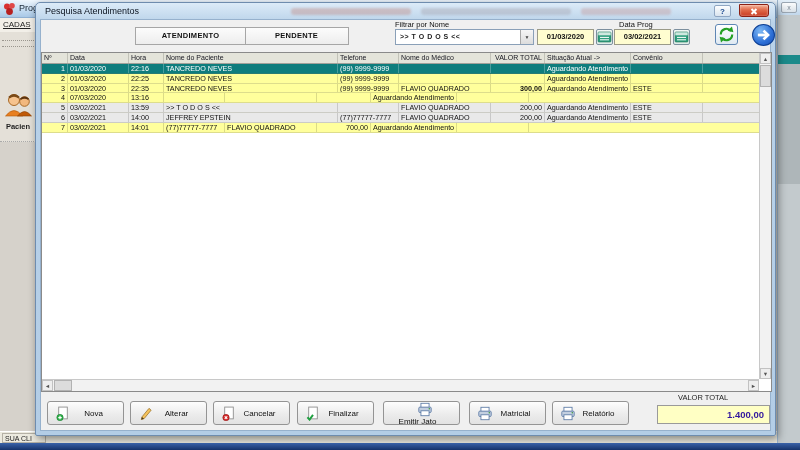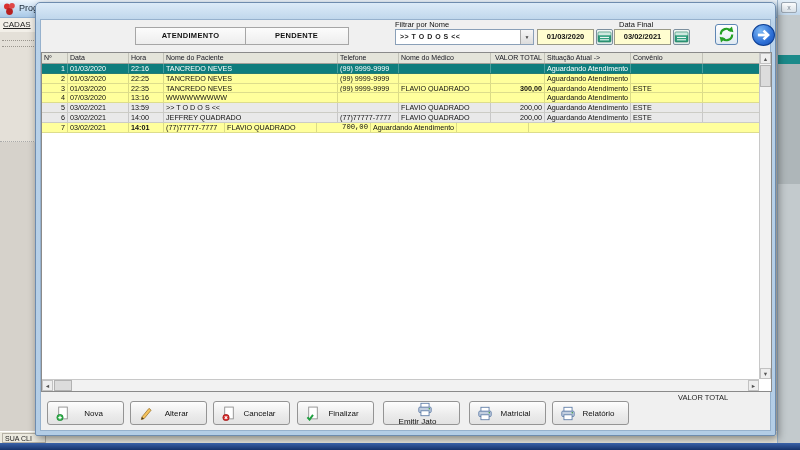--- a/index.html
+++ b/index.html
@@ -128,32 +128,54 @@
         <circle cx="9" cy="3.8" r="2.8" fill="#e04848"></circle>
       <circle cx="6.5" cy="9.5" r="3.4" fill="#b82020"></circle>
     </svg>
     <span class="bg-title-text">Prog</span>
   </div>
   <div class="bg-menubar"></div>
   <span class="bg-menu-item">CADAS</span>
   <div class="bg-toolbar"></div>
   <div class="bg-tool-sep"></div>
   <div class="bg-tool-sep2"></div>
+  <div class="tool-btn">
+    <svg class="ppl" width="30" height="32" viewBox="0 0 30 32">
+      <circle cx="11" cy="10" r="5.5" fill="#f6c38e" stroke="#a86a28"></circle>
+      <path d="M5.5 6.5 q5.5 -5 11 0 l-1 2 q-4.5 -3.5 -9 0 z" fill="#7a4a18"></path>
+      <path d="M2.5 26 q8.5 -11 17 0 z" fill="#e87f20" stroke="#b05808" stroke-width=".6"></path>
+      <circle cx="21.5" cy="11.5" r="4.8" fill="#f2b87e" stroke="#a86a28"></circle>
+      <path d="M17 8.5 q4.5 -4 9 0 l-.8 1.6 q-3.7 -2.8 -7.4 0 z" fill="#5c3410"></path>
+      <path d="M14.5 26 q7 -9 14 0 z" fill="#c05a08" stroke="#8c4004" stroke-width=".6"></path>
+    </svg>
+    <span class="tool-label">Pacien</span>
+  </div>
   <div class="bg-statusbar">
     <span class="status-cell">SUA CLI</span>
   </div>
 
   <div class="right-window">
     <div class="rw-titlebar"></div>
     <div class="rw-close">x</div>
     <div class="rw-teal"></div>
     <div class="rw-mid"></div>
   </div>
 
   <div class="dialog">
+    <div class="dlg-titlebar">
+      <span class="dlg-title">Pesquisa Atendimentos</span>
+      <div class="ghost g1"></div>
+      <div class="ghost g2"></div>
+      <div class="ghost g3"></div>
+      <div class="dlg-help">?</div>
+      <div class="dlg-close">
+        <div class="xbar x1"></div>
+        <div class="xbar x2"></div>
+      </div>
+    </div>
 
     <div class="dlg-client">
 
       <div class="tabseg tab-pendente">PENDENTE</div>
       <div class="tabseg tab-atendimento">ATENDIMENTO</div>
 
       <span class="fld-label" style="left:354px;top:0px;">Filtrar por Nome</span>
       <div class="combo">
         <span class="combo-text">&gt;&gt; T O D O S &lt;&lt;</span>
         <span class="combo-arrow">▼</span>
@@ -162,21 +184,21 @@
       <span class="fld-label" style="left:499px;top:16px;">Data Inicial</span>
       <div class="datefield df-start">01/03/2020</div>
       <div class="calbtn cal-start">
         <svg width="15" height="14" viewBox="0 0 15 14">
             <rect x="1" y="2" width="13" height="10" rx="1" fill="#2f9e7e" stroke="#1d6e56" stroke-width=".6"></rect>
             <rect x="1.3" y="2.3" width="12.4" height="3" fill="#cfe8df"></rect>
             <path d="M3 7.4h9M3 9.8h9" stroke="#fff" stroke-width="1"></path>
           </svg>
       </div>
 
-      <span class="fld-label" style="left:578px;top:0px;">Data Final</span>
+      <span class="fld-label" style="left:578px;top:0px;">Data Prog</span>
       <div class="datefield df-end">03/02/2021</div>
       <div class="calbtn cal-end">
         <svg width="15" height="14" viewBox="0 0 15 14">
             <rect x="1" y="2" width="13" height="10" rx="1" fill="#2f9e7e" stroke="#1d6e56" stroke-width=".6"></rect>
             <rect x="1.3" y="2.3" width="12.4" height="3" fill="#cfe8df"></rect>
             <path d="M3 7.4h9M3 9.8h9" stroke="#fff" stroke-width="1"></path>
           </svg>
       </div>
 
       <div class="roundbtn btn-refresh">
@@ -241,21 +263,20 @@
               <span class="gcell" style="width: 92px;">FLAVIO QUADRADO</span>
               <span class="gcell r" style="width: 54px; font-weight: bold;">300,00</span>
               <span class="gcell" style="width: 86px;">Aguardando Atendimento</span>
               <span class="gcell" style="width: 72px;">ESTE</span>
               <span class="gcell gfill"></span>
             </div>
             <div class="grow t-yellow">
               <span class="gcell r" style="width: 26px;">4</span>
               <span class="gcell" style="width: 61px;">07/03/2020</span>
               <span class="gcell" style="width: 35px;">13:16</span>
-              <span class="gcell" style="width: 174px;">WWWWWWWWW</span>
               <span class="gcell" style="width: 61px;"></span>
               <span class="gcell" style="width: 92px;"></span>
               <span class="gcell r" style="width: 54px;"></span>
               <span class="gcell" style="width: 86px;">Aguardando Atendimento</span>
               <span class="gcell" style="width: 72px;"></span>
               <span class="gcell gfill"></span>
             </div>
             <div class="grow t-plain">
               <span class="gcell r" style="width: 26px;">5</span>
               <span class="gcell" style="width: 61px;">03/02/2021</span>
@@ -265,35 +286,35 @@
               <span class="gcell" style="width: 92px;">FLAVIO QUADRADO</span>
               <span class="gcell r" style="width: 54px;">200,00</span>
               <span class="gcell" style="width: 86px;">Aguardando Atendimento</span>
               <span class="gcell" style="width: 72px;">ESTE</span>
               <span class="gcell gfill"></span>
             </div>
             <div class="grow t-plain">
               <span class="gcell r" style="width: 26px;">6</span>
               <span class="gcell" style="width: 61px;">03/02/2021</span>
               <span class="gcell" style="width: 35px;">14:00</span>
-              <span class="gcell" style="width: 174px;">JEFFREY QUADRADO</span>
+              <span class="gcell" style="width: 174px;">JEFFREY EPSTEIN</span>
               <span class="gcell" style="width: 61px;">(77)77777-7777</span>
               <span class="gcell" style="width: 92px;">FLAVIO QUADRADO</span>
               <span class="gcell r" style="width: 54px;">200,00</span>
               <span class="gcell" style="width: 86px;">Aguardando Atendimento</span>
               <span class="gcell" style="width: 72px;">ESTE</span>
               <span class="gcell gfill"></span>
             </div>
             <div class="grow t-yellow">
               <span class="gcell r" style="width: 26px;">7</span>
               <span class="gcell" style="width: 61px;">03/02/2021</span>
-              <span class="gcell" style="width: 35px; font-weight: bold;">14:01</span>
+              <span class="gcell" style="width: 35px;">14:01</span>
               <span class="gcell" style="width: 61px;">(77)77777-7777</span>
               <span class="gcell" style="width: 92px;">FLAVIO QUADRADO</span>
-              <span class="gcell r" style="width: 54px; font-family: Liberation Mono, monospace;">700,00</span>
+              <span class="gcell r" style="width: 54px;">700,00</span>
               <span class="gcell" style="width: 86px;">Aguardando Atendimento</span>
               <span class="gcell" style="width: 72px;"></span>
               <span class="gcell gfill"></span>
             </div>
           </div>
         <div class="vscroll">
           <div class="sbtn v-up">▲</div>
           <div class="v-thumb"></div>
           <div class="sbtn v-dn">▼</div>
         </div>
@@ -358,18 +379,19 @@
                 <rect x="3.2" y="1.2" width="7.6" height="4.2" fill="#fff" stroke="#5b7aa6" stroke-width=".8"></rect>
                 <rect x="1.2" y="4.8" width="11.6" height="5" rx="1" fill="#c3cfe0" stroke="#5b7aa6" stroke-width=".8"></rect>
                 <rect x="3.2" y="8.2" width="7.6" height="4.6" fill="#fff" stroke="#5b7aa6" stroke-width=".8"></rect>
                 <circle cx="11" cy="6.3" r=".7" fill="#3a9a3a"></circle>
               </svg></span>
             <span class="blabel">Relatório</span>
           </button>
         </div>
 
       <span class="total-label">VALOR TOTAL</span>
+      <div class="total-field">1.400,00</div>
 
     </div>
   </div>
 
   <div class="taskbar"></div>
 </div>
 
 </body></html>

